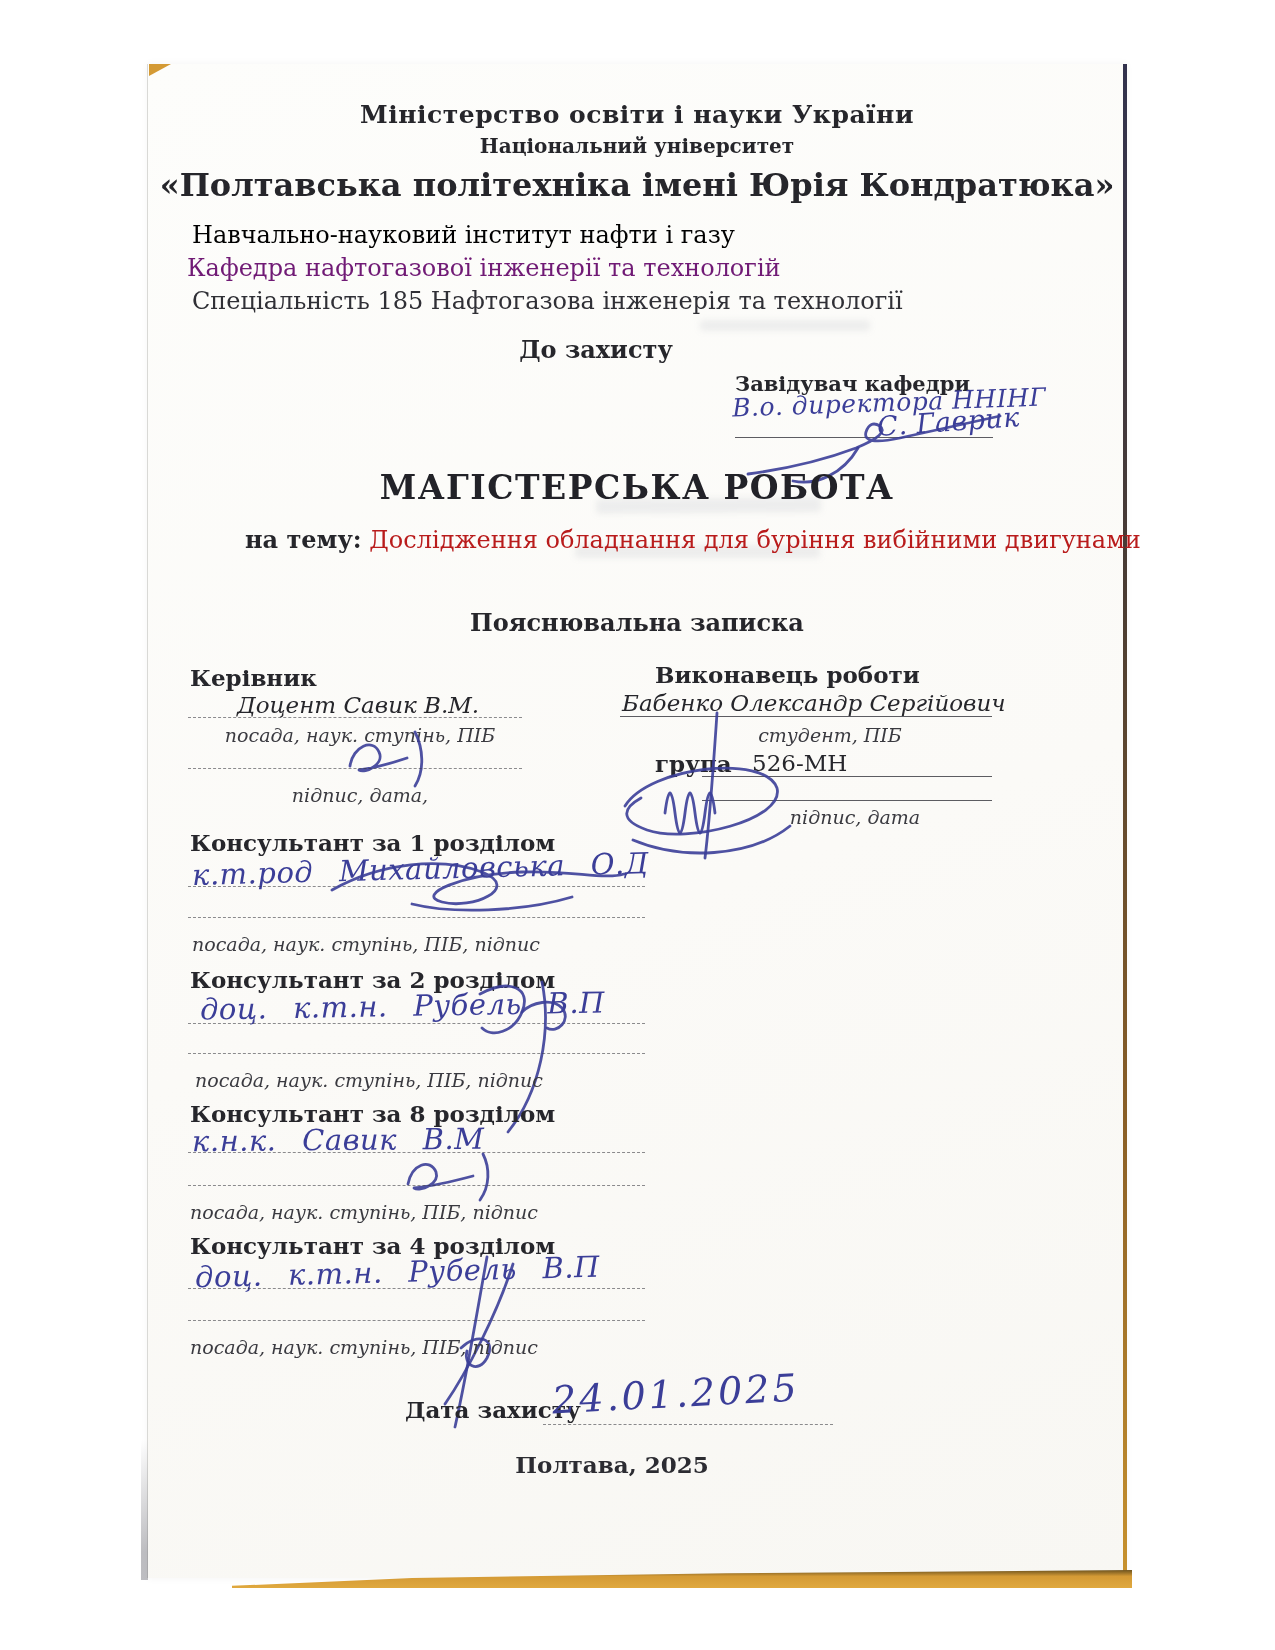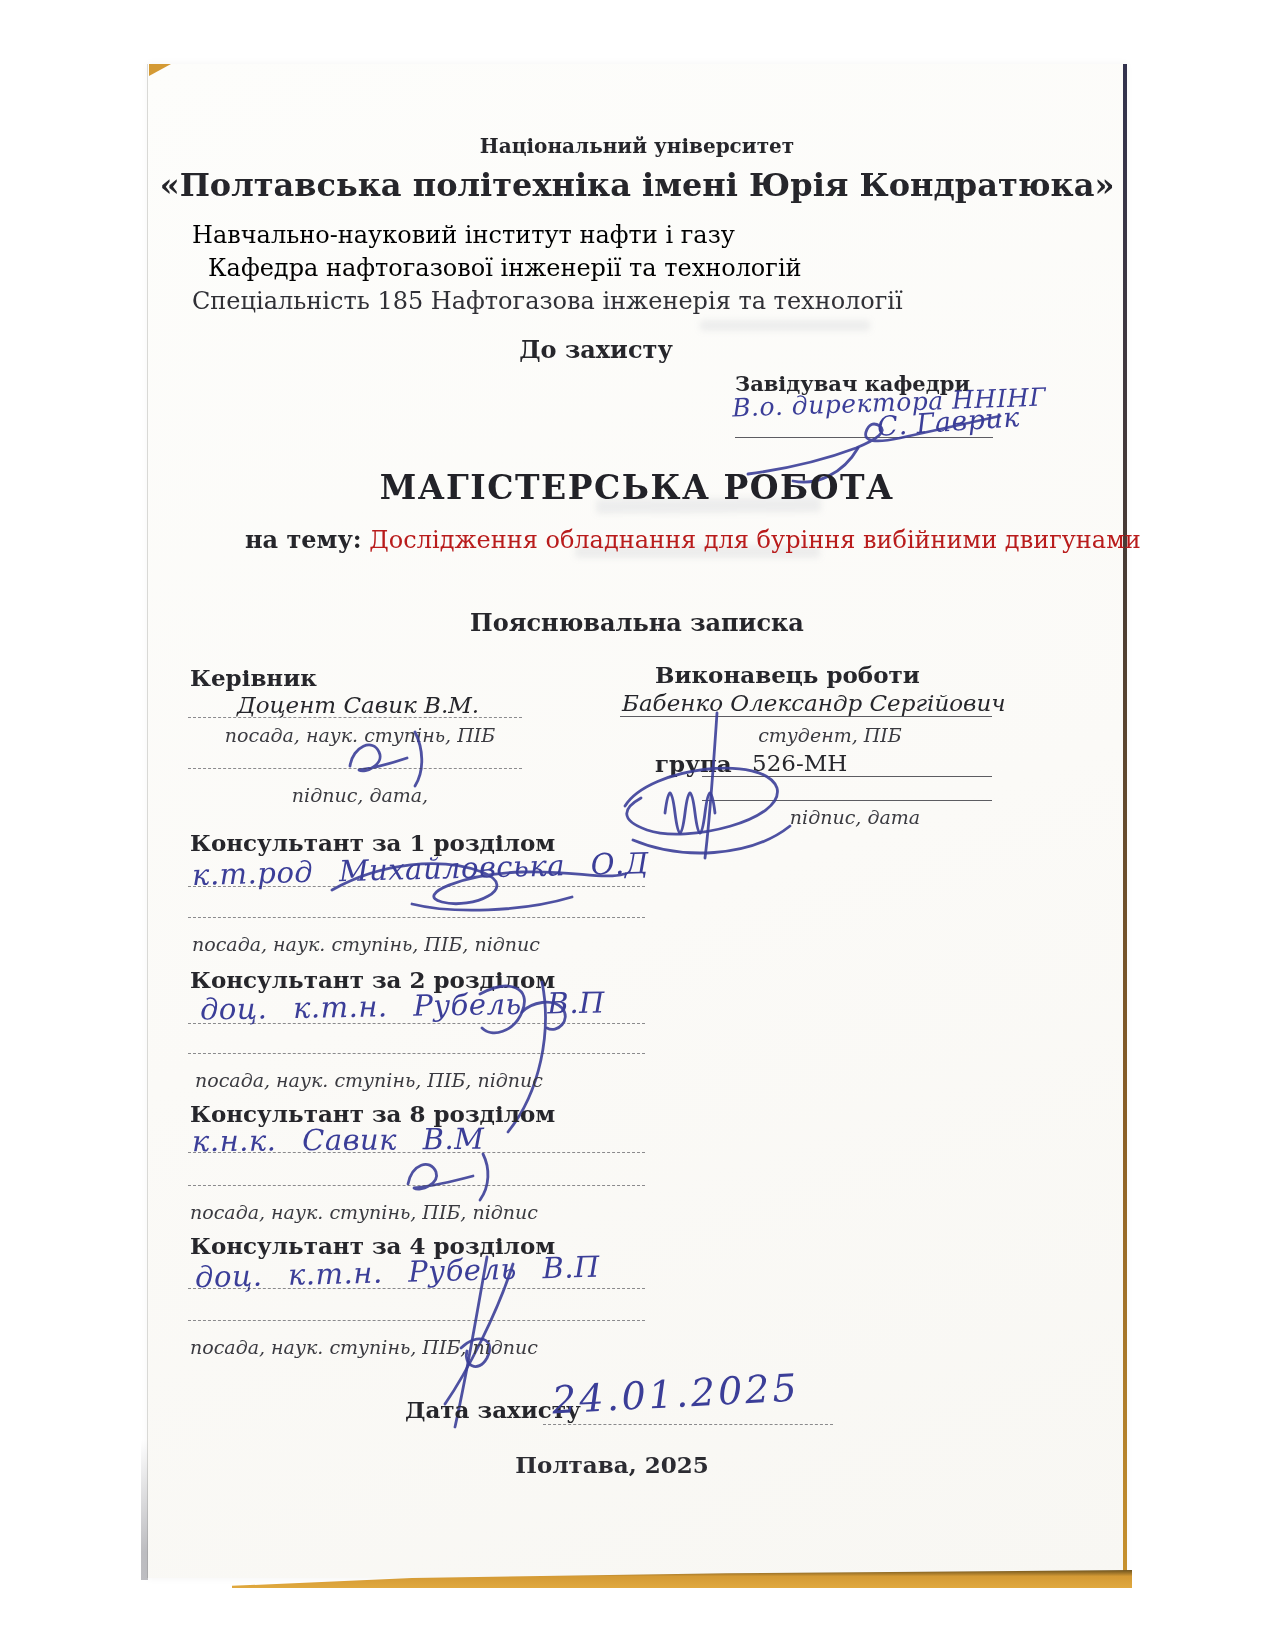--- a/index.html
+++ b/index.html
@@ -40,25 +40,26 @@
   <div class="sheet"></div>
   <div class="corner-tri"></div>
   <div class="edge-right"></div>
   <div class="edge-bottom"></div>
   <div class="edge-left-sliver"></div>
 
   <div class="ghost" style="left:596px;top:498px;width:225px;height:15px;transform:rotate(-.5deg);"></div>
   <div class="ghost" style="left:575px;top:545px;width:245px;height:13px;"></div>
   <div class="ghost" style="left:700px;top:320px;width:170px;height:11px;"></div>
 
+  <div class="t b ctr" style="left:637px;top:100px;font-size:25px;letter-spacing:.5px;">Міністерство освіти і науки України</div>
   <div class="t b ctr" style="left:637px;top:134px;font-size:20px;">Національний університет</div>
   <div class="t b ctr" style="left:637px;top:166px;font-size:32px;">«Полтавська політехніка імені Юрія Кондратюка»</div>
 
   <div class="t" style="left:192px;top:221px;font-size:24px;color:#000000;">Навчально-науковий інститут нафти і газу</div>
-  <div class="t" style="left:208px;top:254px;font-size:24px;color:#000000;">Кафедра нафтогазової інженерії та технологій</div>
+  <div class="t" style="left:187px;top:254px;font-size:24px;color:#701a75;">Кафедра нафтогазової інженерії та технологій</div>
   <div class="t" style="left:192px;top:287px;font-size:24px;color:#303036;">Спеціальність 185 Нафтогазова інженерія та технології</div>
 
   <div class="t b ctr" style="left:596px;top:335px;font-size:24px;">До захисту</div>
 
   <div class="t b" style="left:735px;top:371px;font-size:21px;">Завідувач кафедри</div>
   <div class="t hand" style="left:732px;top:388px;font-size:25px;transform:rotate(-2deg);">В.о. директора ННІНГ</div>
   <div class="t hand" style="left:877px;top:406px;font-size:27px;transform:rotate(-4deg);">С. Гаврик</div>
   <div class="ln" style="left:735px;top:437px;width:258px;"></div>
   <svg class="sig" style="left:738px;top:386px;" width="275" height="100" viewBox="0 0 275 100">
     <path d="M10,88 Q70,80 118,62 Q152,48 142,40 Q132,34 128,46 Q124,60 162,52 L262,30"></path>

